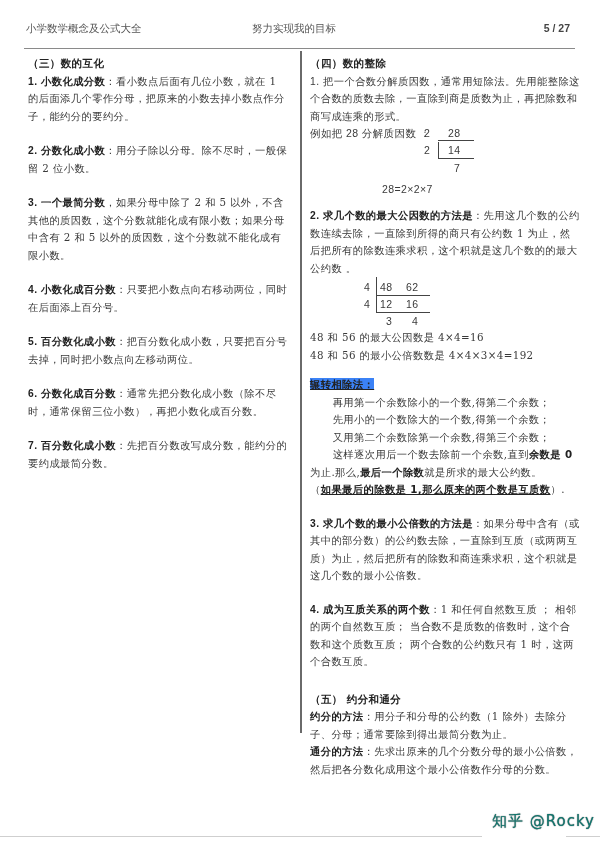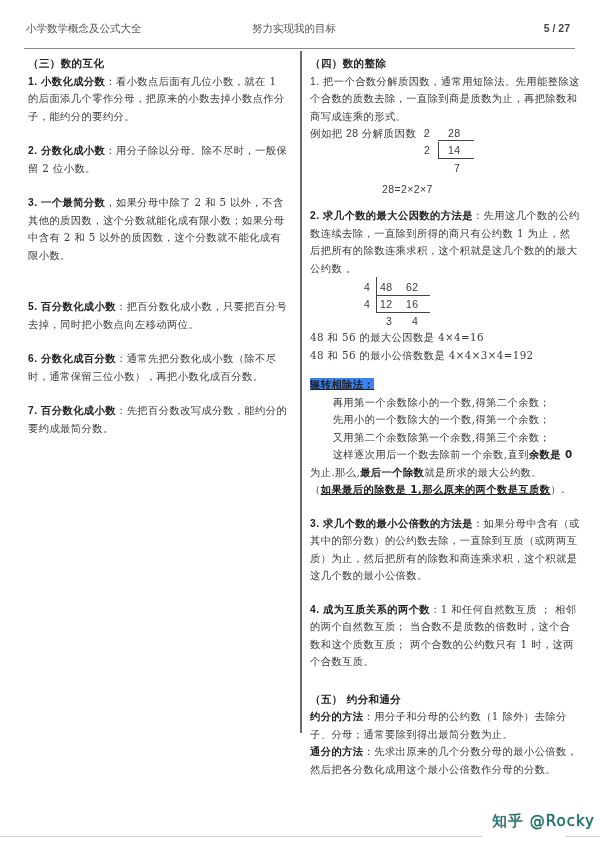--- a/index.html
+++ b/index.html
@@ -54,20 +54,24 @@
   <p class="para">
     <span class="b num">2.</span>
     <span class="b">分数化成小数</span><span>：用分子除以分母。除不尽时，一般保留 2 位小数。</span>
   </p>
   <div class="gap"></div>
   <p class="para">
     <span class="b num">3.</span>
     <span class="b">一个最简分数</span><span>，如果分母中除了 2 和 5 以外，不含其他的质因数，这个分数就能化成有限小数；如果分母中含有 2 和 5 以外的质因数，这个分数就不能化成有限小数。</span>
   </p>
   <div class="gap"></div>
+  <p class="para">
+    <span class="b num">4.</span>
+    <span class="b">小数化成百分数</span><span>：只要把小数点向右移动两位，同时在后面添上百分号。</span>
+  </p>
   <div class="gap"></div>
   <p class="para">
     <span class="b num">5.</span>
     <span class="b">百分数化成小数</span><span>：把百分数化成小数，只要把百分号去掉，同时把小数点向左移动两位。</span>
   </p>
   <div class="gap"></div>
   <p class="para">
     <span class="b num">6.</span>
     <span class="b">分数化成百分数</span><span>：通常先把分数化成小数（除不尽时，通常保留三位小数），再把小数化成百分数。</span>
   </p>

